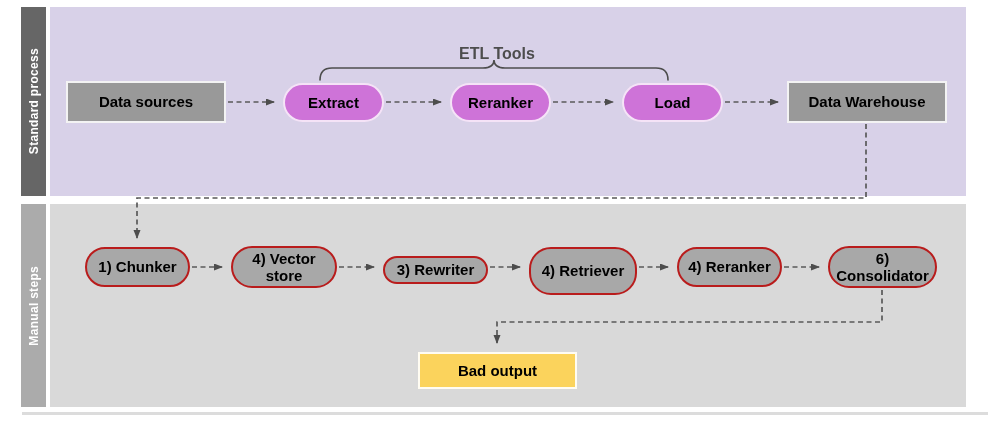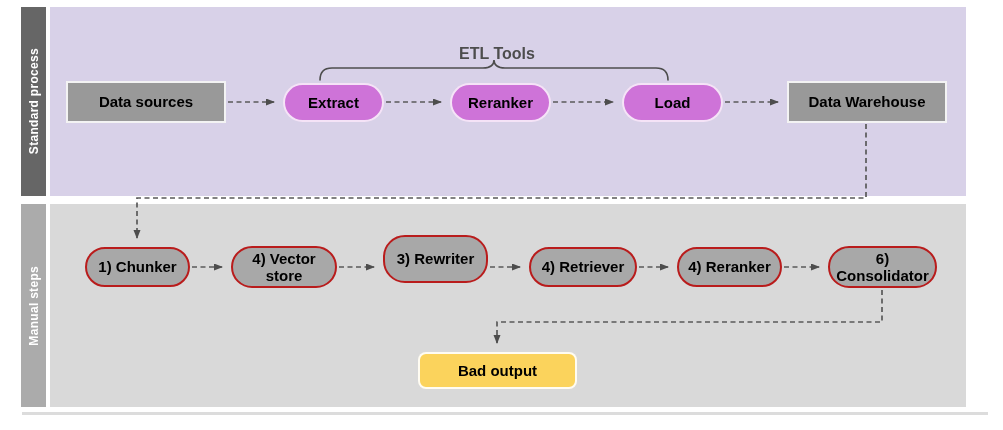--- a/index.html
+++ b/index.html
@@ -40,25 +40,25 @@
   .pill.graypill{background:var(--manual-pill,#a8a8a8);border:2px solid #b91c1c;}
 
   #node-data-sources{left:66px;top:81px;width:160px;height:42px;}
   #node-extract{left:283px;top:83px;width:101px;height:39px;}
   #node-transform{left:450px;top:83px;width:101px;height:39px;}
   #node-load{left:622px;top:83px;width:101px;height:39px;}
   #node-data-warehouse{left:787px;top:81px;width:160px;height:42px;}
 
   #node-chunker{left:85px;top:247px;width:105px;height:40px;}
   #node-vector-store{left:231px;top:246px;width:106px;height:42px;}
-  #node-rewriter{left:383px;top:235px;width:105px;height:48px;}
-  #node-retriever{left:529px;top:247px;width:108px;height:40px;}
+  #node-rewriter{left:383px;top:256px;width:105px;height:28px;}
+  #node-retriever{left:529px;top:247px;width:108px;height:48px;}
   #node-reranker{left:677px;top:247px;width:105px;height:40px;}
   #node-consolidator{left:828px;top:246px;width:109px;height:42px;}
-  #node-bad-output{left:418px;top:352px;width:159px;height:37px;border-radius:8px;}
+  #node-bad-output{left:418px;top:352px;width:159px;height:37px;}
 
   
   #etl-tools-label{
     position:absolute;left:437px;top:45px;width:120px;text-align:center;
     color:var(--annotation-text,#4d4d4d);font-weight:bold;font-size:16px;
   }
   .overlay{position:absolute;left:0;top:0;width:1003px;height:430px;pointer-events:none;}
 </style>
 </head>
 <body>

